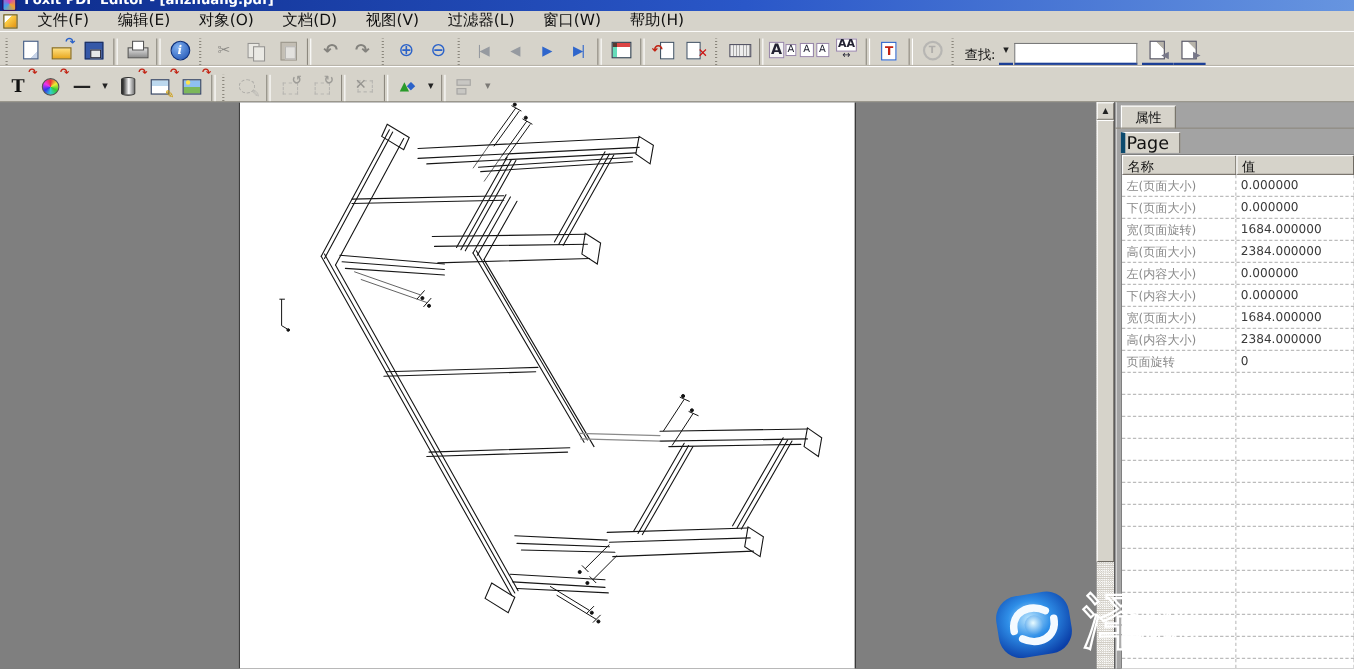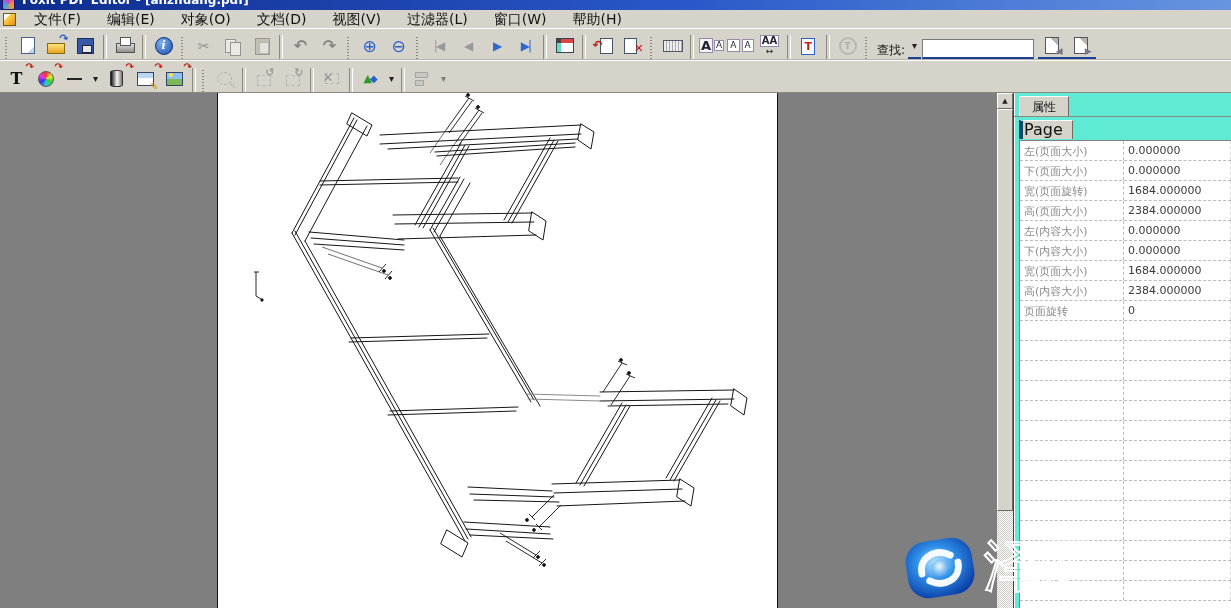--- a/index.html
+++ b/index.html
@@ -120,21 +120,21 @@
   
   .vscroll{position:absolute;left:997px;top:93px;width:16px;height:515px;
            background-image:conic-gradient(#fff 0 25%,#cdc9c0 0 50%,#fff 0 75%,#cdc9c0 0);background-size:2px 2px}
   .raised{background-color:#d6d3ca;border-top:1px solid #fff;border-left:1px solid #fff;
           border-right:1px solid #6f6b63;border-bottom:1px solid #6f6b63;box-sizing:border-box}
   .scroll-up{position:absolute;top:0;left:0;width:16px;height:16px;display:flex;align-items:center;justify-content:center;
              font-size:7px;color:#222}
   .scroll-thumb{position:absolute;top:16px;left:0;width:16px;height:402px}
 
   
-  .panel{position:absolute;left:1013px;top:93px;width:218px;height:515px;background:#5eead4;
+  .panel{position:absolute;left:1013px;top:93px;width:218px;height:515px;background:#a3a3a3;
          border-left:1px solid #404040;box-sizing:border-box;box-shadow:inset 1px 0 0 #fff}
   .panel-tab{position:absolute;left:5px;top:3px;height:20px;padding:0 12px;font-size:12px;line-height:20px;color:#111;
              background:#d6d3ca;border-top:1px solid #fff;border-left:1px solid #fff;border-right:1px solid #6f6b63}
   .panel-tabline{position:absolute;left:0;right:0;top:23px;height:1px;background:#8c887e}
   .page-tab{position:absolute;left:5px;top:27px;height:18px;padding:0 9px 0 1px;font-size:16px;line-height:18px;color:#111;
             background:#d6d3ca;border-top:1px solid #fff;border-left:4px solid #0c4a6e;border-right:1px solid #6f6b63}
   .grid{position:absolute;left:5px;top:47px;right:0;bottom:0;background:#fff;font-size:11px;
         border-left:1px solid #808080;border-top:1px solid #808080;overflow:hidden}
   .grid-head{display:flex;height:18px}
   .gh{background:#d6d3ca;border-top:1px solid #fff;border-left:1px solid #fff;border-right:1px solid #6f6b63;
@@ -402,20 +402,24 @@
 <div class="vscroll">
   <div class="scroll-up raised">▲</div>
   <div class="scroll-thumb raised"></div>
 </div>
 
 <div class="panel">
   <div class="panel-tab">属性</div>
   <div class="panel-tabline"></div>
   <div class="page-tab">Page</div>
   <div class="grid">
+    <div class="grid-head">
+      <div class="gh name">名称</div>
+      <div class="gh val">值</div>
+    </div>
     <div id="grid-rows">
         <div class="grow">
           <div class="gc name">左(页面大小)</div>
           <div class="gc val">0.000000</div>
         </div>
         <div class="grow">
           <div class="gc name">下(页面大小)</div>
           <div class="gc val">0.000000</div>
         </div>
         <div class="grow">

